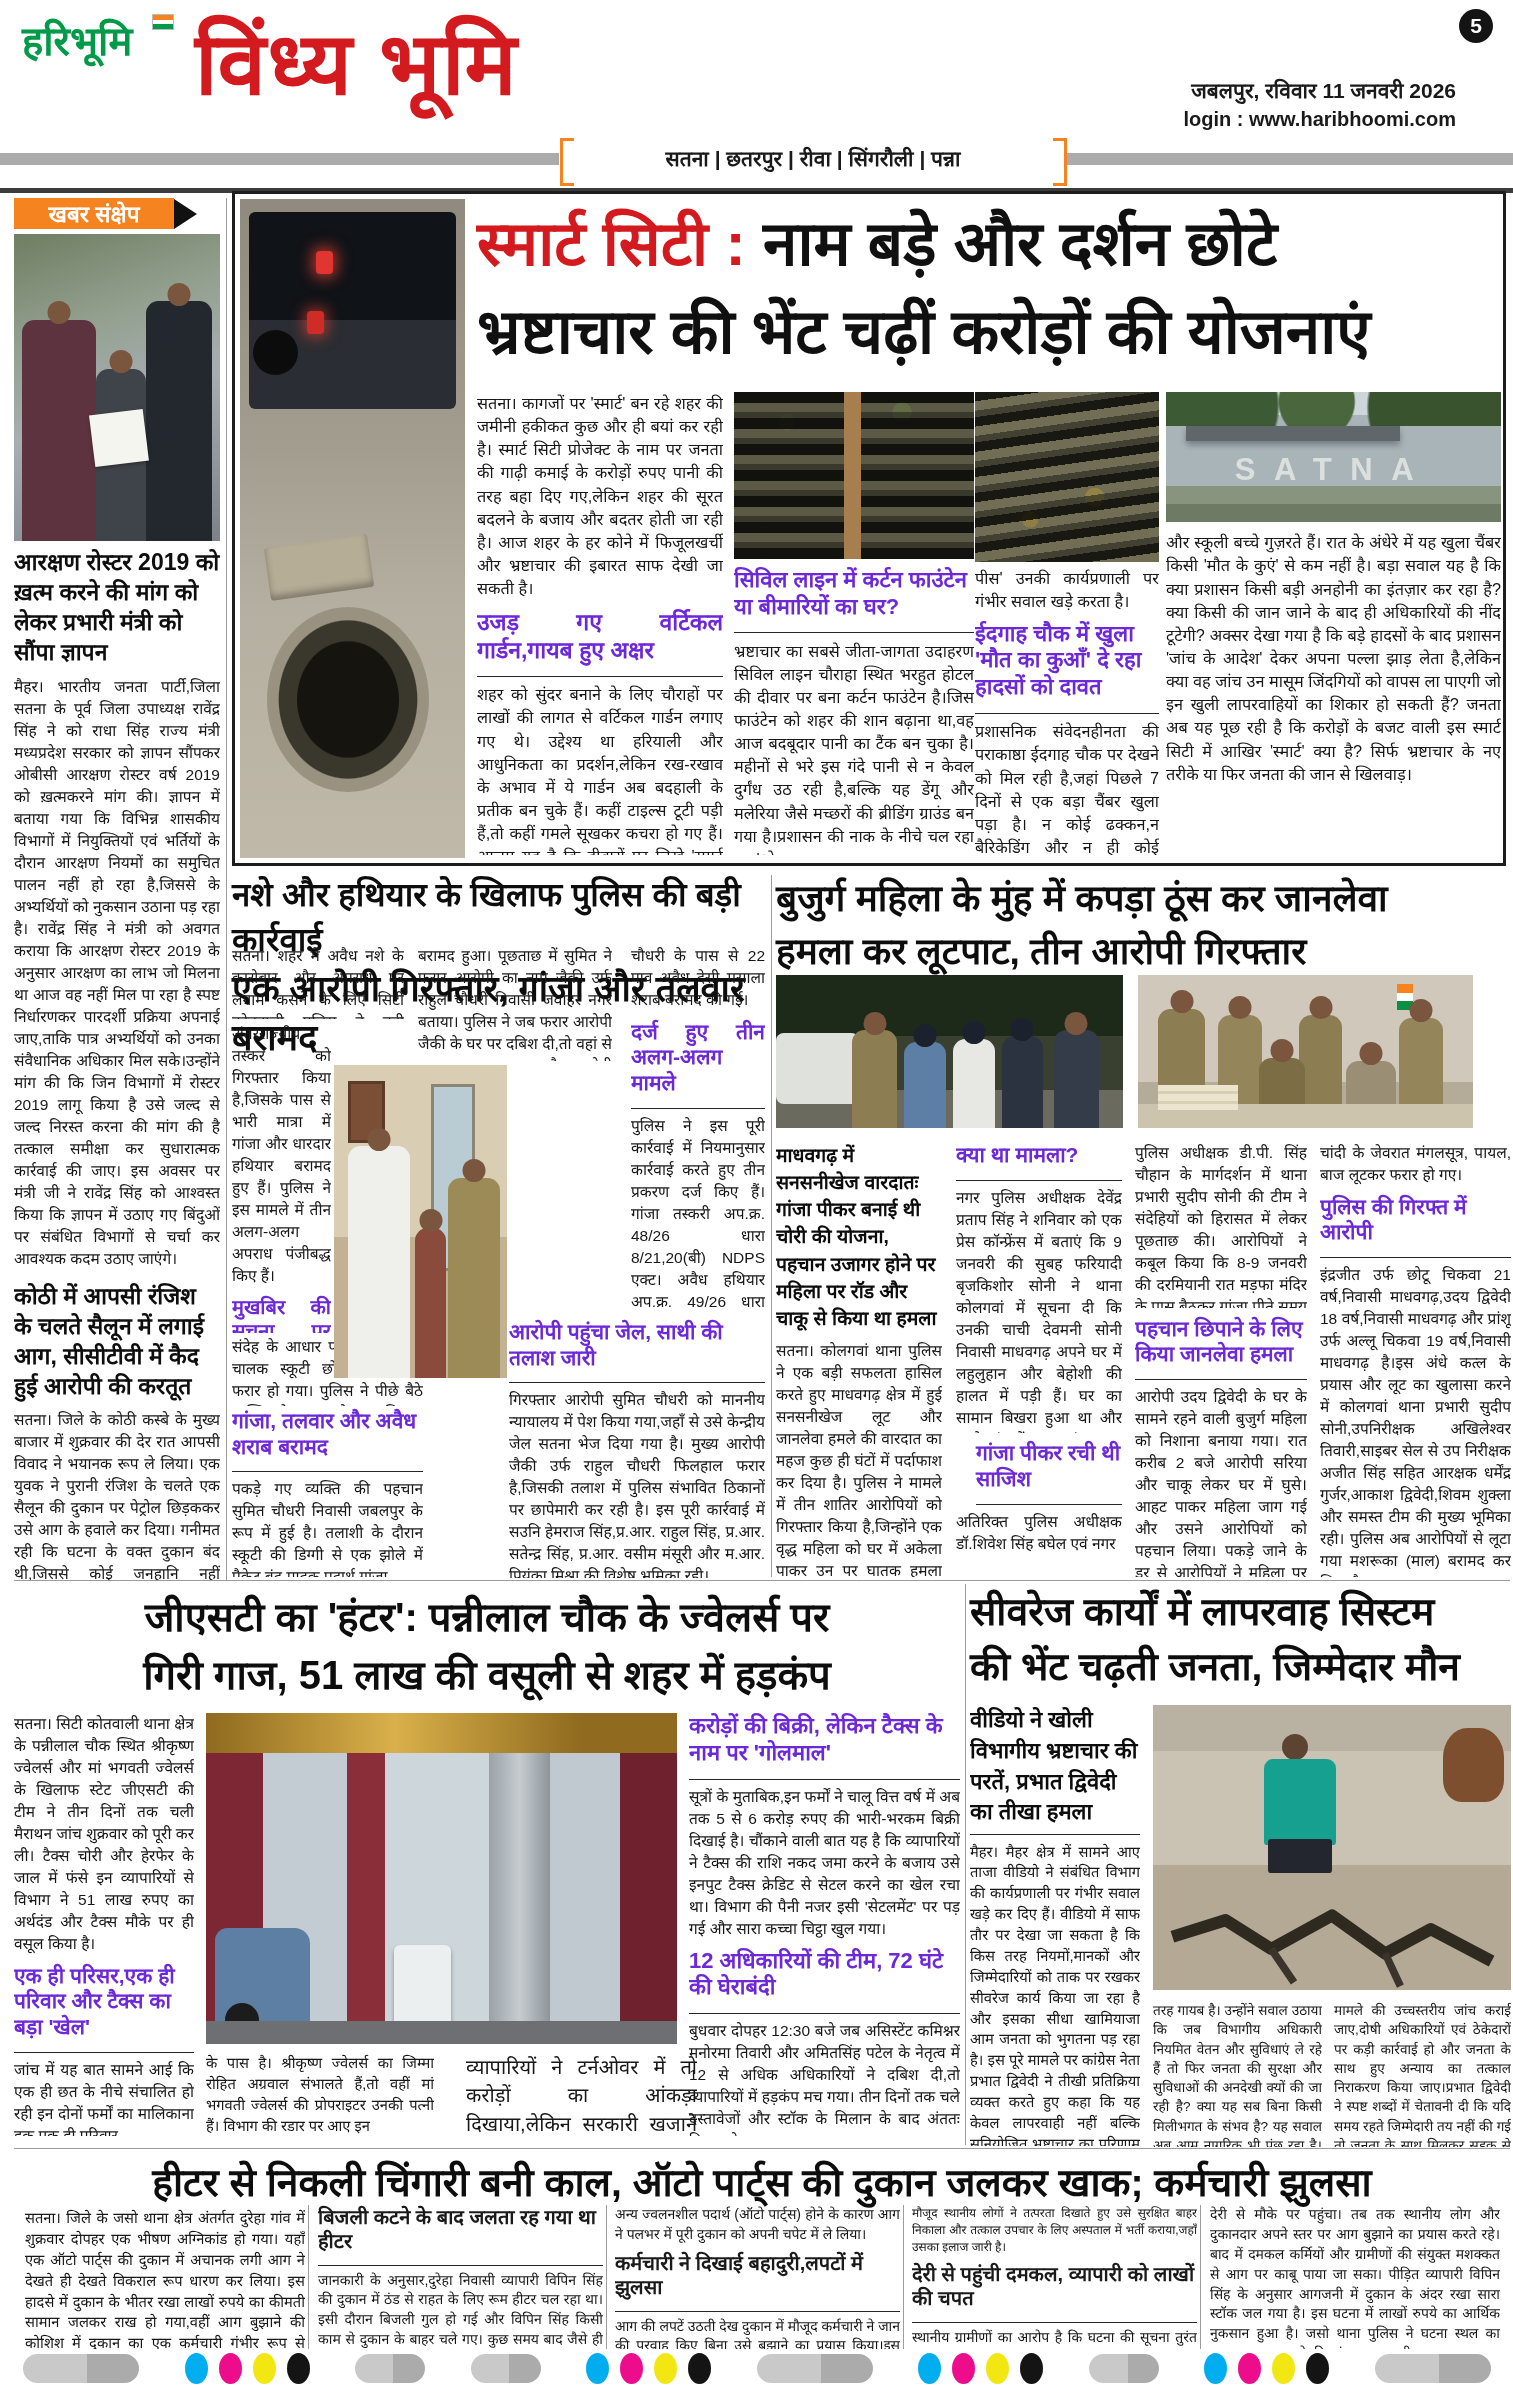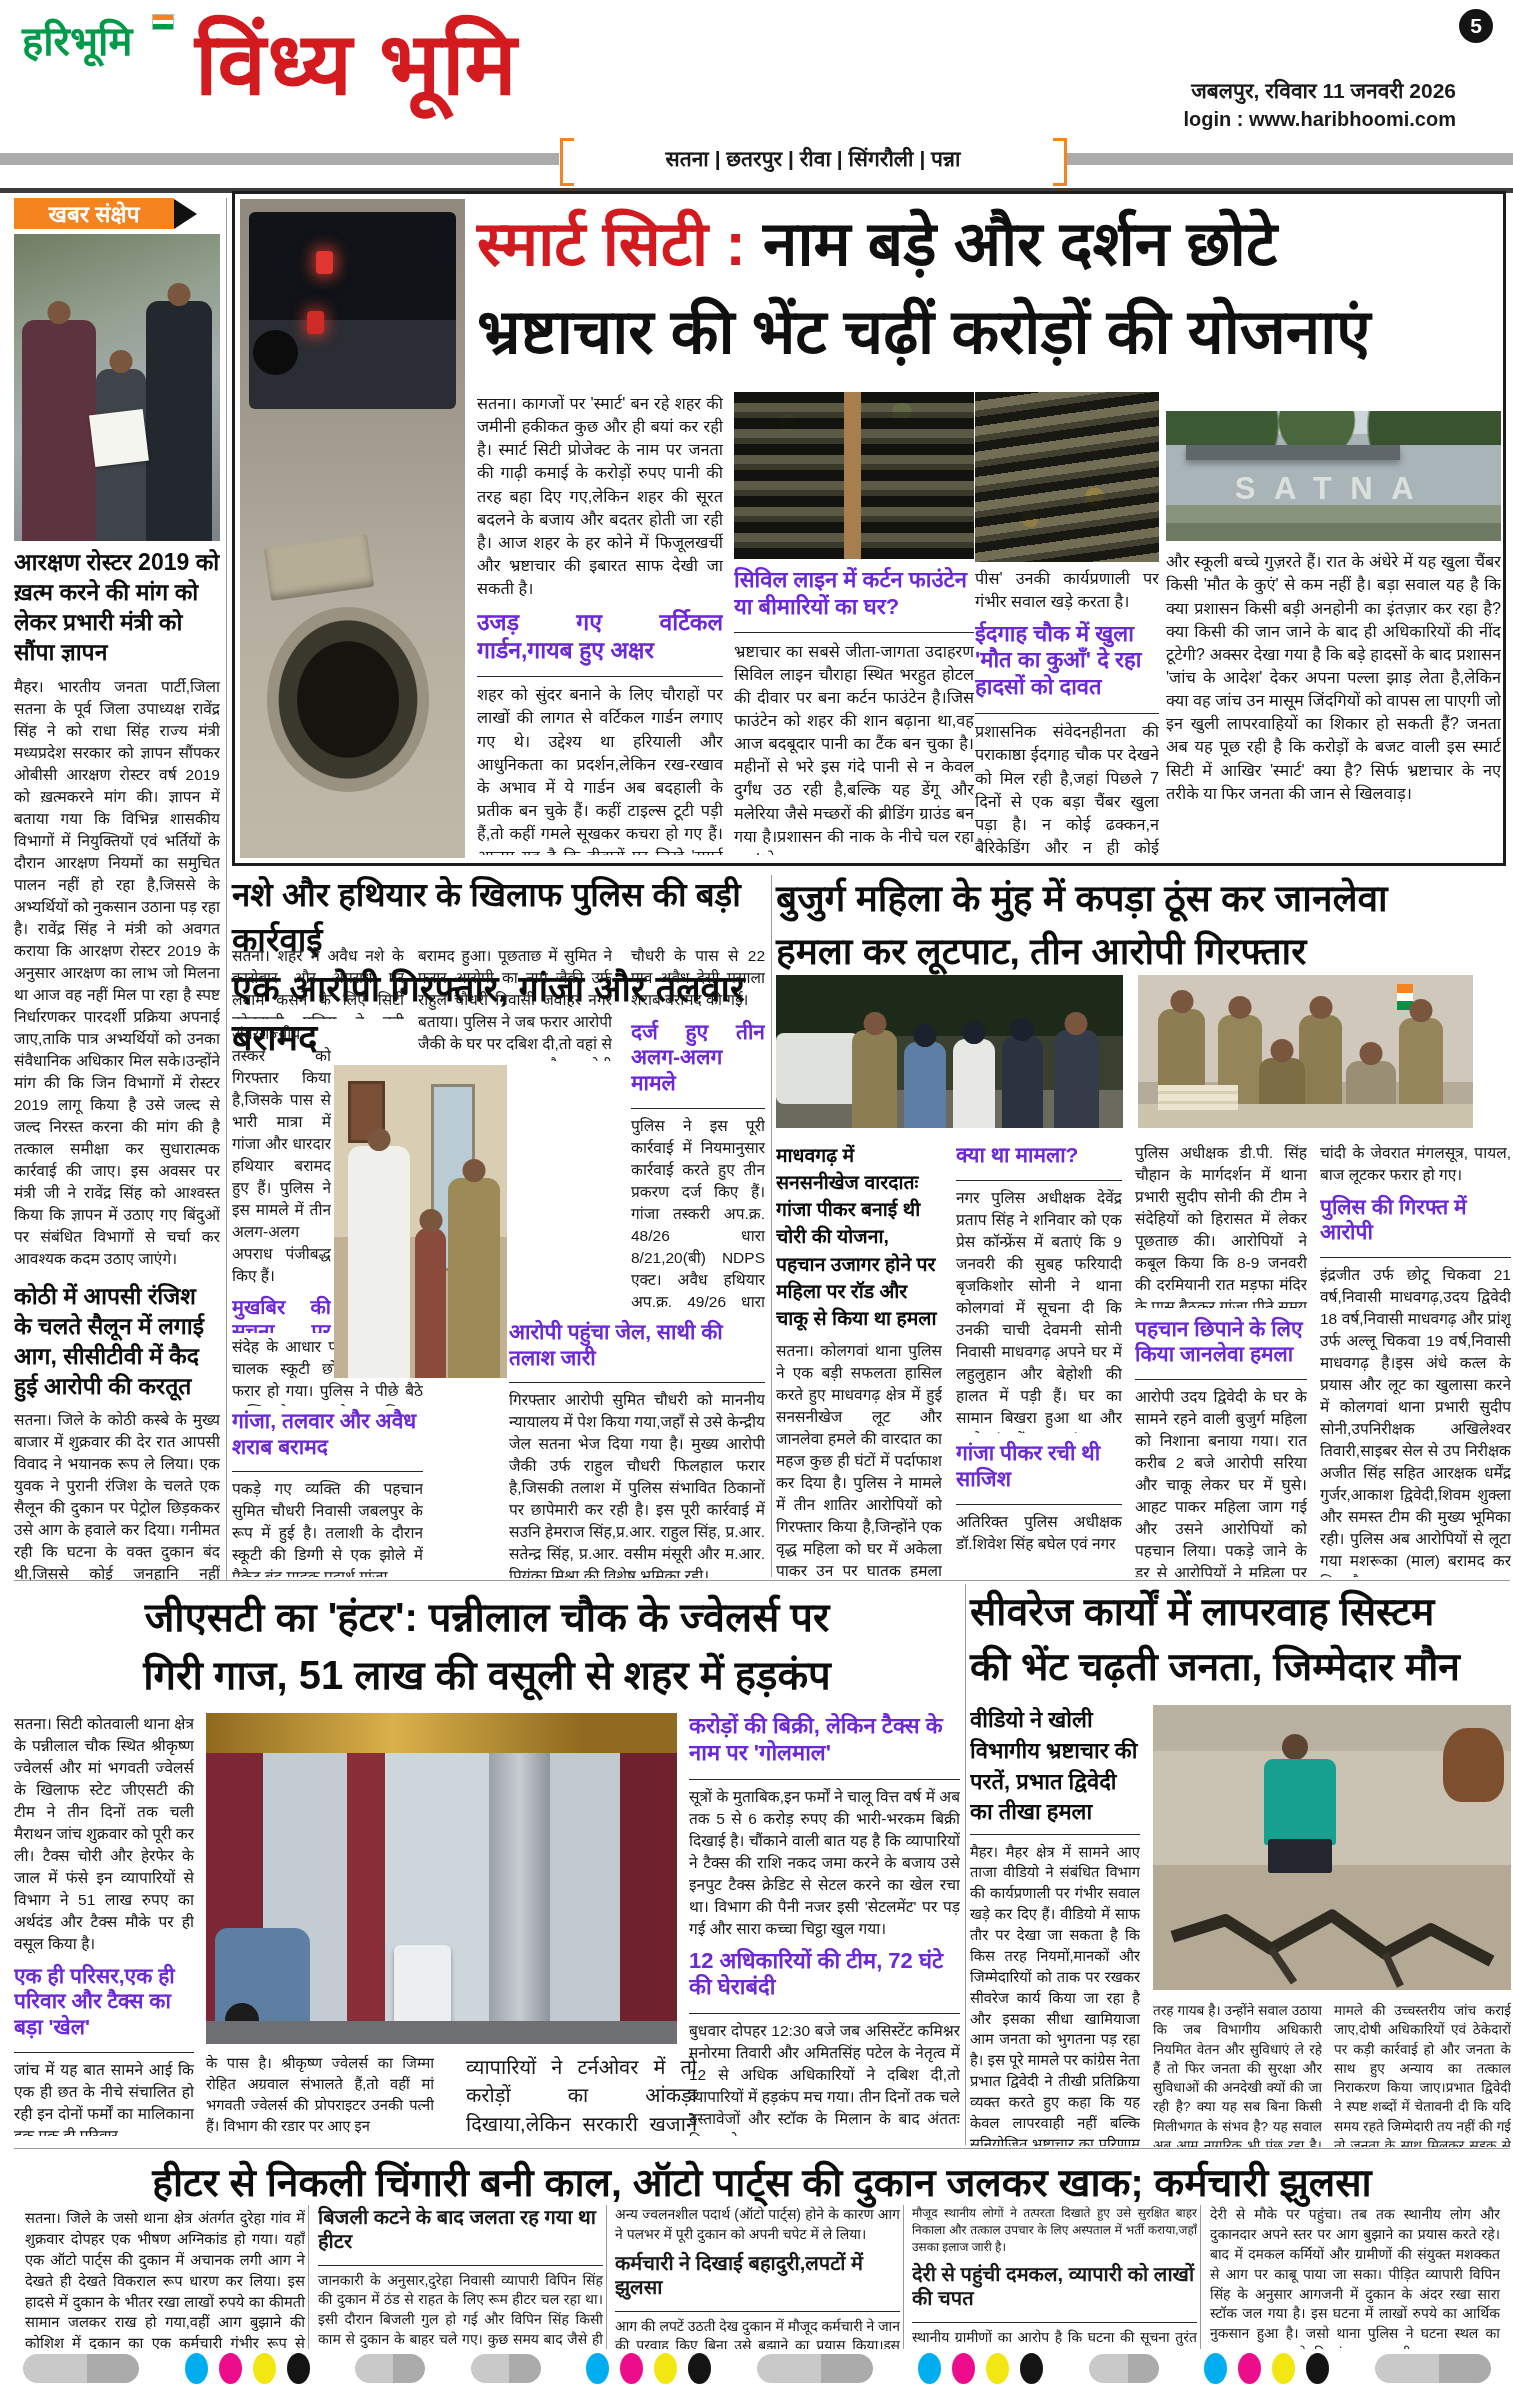--- a/index.html
+++ b/index.html
@@ -123,21 +123,21 @@
     </div>
     <div class="col" style="left:740px;top:198px;width:184px;height:463px;">
       <div class="ph" style="position:relative;width:184px;height:170px;background:#6a6753;">
         <div style="left:0;top:0;width:100%;height:100%;background:repeating-linear-gradient(172deg,rgba(16,16,12,.9) 0 9.3px,rgba(120,114,86,.55) 9.3px 18.6px,rgba(60,58,44,.85) 18.6px 25px),radial-gradient(circle at 65% 62%,rgba(190,160,40,.85) 0 9.3px,rgba(0,0,0,0) 10px),radial-gradient(circle at 30% 75%,rgba(185,150,40,.8) 0 7.7px,rgba(0,0,0,0) 8.5px);"></div>
       </div>
       <div class="bt" style="font-size:16.3px;margin-top:4.6px;">पीस' उनकी कार्यप्रणाली पर गंभीर सवाल खड़े करता है।</div>
       <div class="sh">ईदगाह चौक में खुला 'मौत का कुआँ' दे रहा हादसों को दावत</div>
       <div class="bt" style="font-size:16.3px;">प्रशासनिक संवेदनहीनता की पराकाष्ठा ईदगाह चौक पर देखने को मिल रही है,जहां पिछले 7 दिनों से एक बड़ा चैंबर खुला पड़ा है। न कोई ढक्कन,न बैरिकेडिंग और न ही कोई चेतावनी बोर्ड। व्यस्त सड़क होने के कारण यहाँ से रोज़ाना हज़ारों लोग</div>
     </div>
     <div class="col" style="left:931px;top:198px;width:335px;height:463px;">
-      <div class="ph" style="position:relative;width:335px;height:130px;background:linear-gradient(180deg,#cdd6da 0 18%,#a9b4b9 18% 72%,#89947f 72% 86%,#6f7a64 86%);margin-top:19px;">
+      <div class="ph" style="position:relative;width:335px;height:130px;background:linear-gradient(180deg,#cdd6da 0 18%,#a9b4b9 18% 72%,#89947f 72% 86%,#6f7a64 86%);">
         <div style="left:0;top:0;width:100%;height:26%;background:radial-gradient(circle at 12% 40%,#3c5a33 0 24%,rgba(0,0,0,0) 25%),radial-gradient(circle at 45% 28%,#49663c 0 20%,rgba(0,0,0,0) 21%),radial-gradient(circle at 82% 45%,#39532f 0 26%,rgba(0,0,0,0) 27%);"></div>
         <div style="left:6%;top:26%;width:64%;height:12%;background:#5f676b;box-shadow:0 3.9px 6.2px rgba(0,0,0,.3);"></div>
         <div style="left:0;top:46%;width:100%;text-align:center;font-size:31px;font-weight:700;letter-spacing:18.6px;color:rgba(242,242,236,.7);">SATNA</div>
       </div>
       <div class="bt" style="font-size:16.3px;margin-top:9.3px;">और स्कूली बच्चे गुज़रते हैं। रात के अंधेरे में यह खुला चैंबर किसी 'मौत के कुएं' से कम नहीं है। बड़ा सवाल यह है कि क्या प्रशासन किसी बड़ी अनहोनी का इंतज़ार कर रहा है? क्या किसी की जान जाने के बाद ही अधिकारियों की नींद टूटेगी? अक्सर देखा गया है कि बड़े हादसों के बाद प्रशासन 'जांच के आदेश' देकर अपना पल्ला झाड़ लेता है,लेकिन क्या वह जांच उन मासूम जिंदगियों को वापस ला पाएगी जो इन खुली लापरवाहियों का शिकार हो सकती हैं? जनता अब यह पूछ रही है कि करोड़ों के बजट वाली इस स्मार्ट सिटी में आखिर 'स्मार्ट' क्या है? सिर्फ भ्रष्टाचार के नए तरीके या फिर जनता की जान से खिलवाड़।</div>
     </div>
   </div>
 
   <div class="abs" id="police">
     <div class="story-h1" style="font-size:33px;">नशे और हथियार के खिलाफ पुलिस की बड़ी कार्रवाई</div>
@@ -194,21 +194,21 @@
       <div style="left:0;bottom:0;width:100%;height:16%;background:#cdc4ae;"></div>
       <div style="left:6%;bottom:12%;width:24%;height:16%;background:repeating-linear-gradient(180deg,#ece4cf 0 6.2px,#d9cfb4 6.2px 9.3px);"></div>
     </div>
     <div class="col" style="left:0;top:271px;width:166px;height:435px;">
       <div class="lead-b">माधवगढ़ में सनसनीखेज वारदातः गांजा पीकर बनाई थी चोरी की योजना, पहचान उजागर होने पर महिला पर रॉड और चाकू से किया था हमला</div>
       <div class="bt" style="margin-top:7.7px;">सतना। कोलगवां थाना पुलिस ने एक बड़ी सफलता हासिल करते हुए माधवगढ़ क्षेत्र में हुई सनसनीखेज लूट और जानलेवा हमले की वारदात का महज कुछ ही घंटों में पर्दाफाश कर दिया है। पुलिस ने मामले में तीन शातिर आरोपियों को गिरफ्तार किया है,जिन्होंने एक वृद्ध महिला को घर में अकेला पाकर उन पर घातक हमला किया और जेवरात लूट लिए।</div>
     </div>
     <div class="col" style="left:180px;top:271px;width:166px;height:435px;">
       <div class="sh" style="font-size:21px;margin-top:0;">क्या था मामला?</div>
       <div class="bt" style="height:246px;overflow:hidden;">नगर पुलिस अधीक्षक देवेंद्र प्रताप सिंह ने शनिवार को एक प्रेस कॉन्फ्रेंस में बताएं कि 9 जनवरी की सुबह फरियादी बृजकिशोर सोनी ने थाना कोलगवां में सूचना दी कि उनकी चाची देवमनी सोनी निवासी माधवगढ़ अपने घर में लहुलुहान और बेहोशी की हालत में पड़ी हैं। घर का सामान बिखरा हुआ था और उनके मुंह में कपड़ा ठूंसा गया था। अज्ञात आरोपियों ने सिर और चेहरे पर रॉड व चाकू से जानलेवा हमला किया था। पुलिस ने तत्काल धारा 331(8) के तहत मामला दर्ज कर जांच शुरू की।</div>
-      <div class="sh" style="font-size:21px;">गांजा पीकर रची थी साजिश</div>
+      <div class="sh" style="font-size:21px;margin-left:20px;">गांजा पीकर रची थी साजिश</div>
       <div class="bt">अतिरिक्त पुलिस अधीक्षक डॉ.शिवेश सिंह बघेल एवं नगर</div>
     </div>
     <div class="col" style="left:359px;top:271px;width:172px;height:435px;">
       <div class="bt" style="height:166px;overflow:hidden;">पुलिस अधीक्षक डी.पी. सिंह चौहान के मार्गदर्शन में थाना प्रभारी सुदीप सोनी की टीम ने संदेहियों को हिरासत में लेकर पूछताछ की। आरोपियों ने कबूल किया कि 8-9 जनवरी की दरमियानी रात मड़फा मंदिर के पास बैठकर गांजा पीते समय उन्होंने चोरी की योजना बनाई थी।</div>
       <div class="sh" style="font-size:21px;">पहचान छिपाने के लिए किया जानलेवा हमला</div>
       <div class="bt">आरोपी उदय द्विवेदी के घर के सामने रहने वाली बुजुर्ग महिला को निशाना बनाया गया। रात करीब 2 बजे आरोपी सरिया और चाकू लेकर घर में घुसे। आहट पाकर महिला जाग गई और उसने आरोपियों को पहचान लिया। पकड़े जाने के डर से आरोपियों ने महिला पर ताबड़तोड़ वार किए और बेहोश होने पर सोने-</div>
     </div>
     <div class="col" style="left:544px;top:271px;width:191px;height:435px;">
       <div class="bt">चांदी के जेवरात मंगलसूत्र, पायल, बाज लूटकर फरार हो गए।</div>
       <div class="sh" style="font-size:21px;">पुलिस की गिरफ्त में आरोपी</div>

